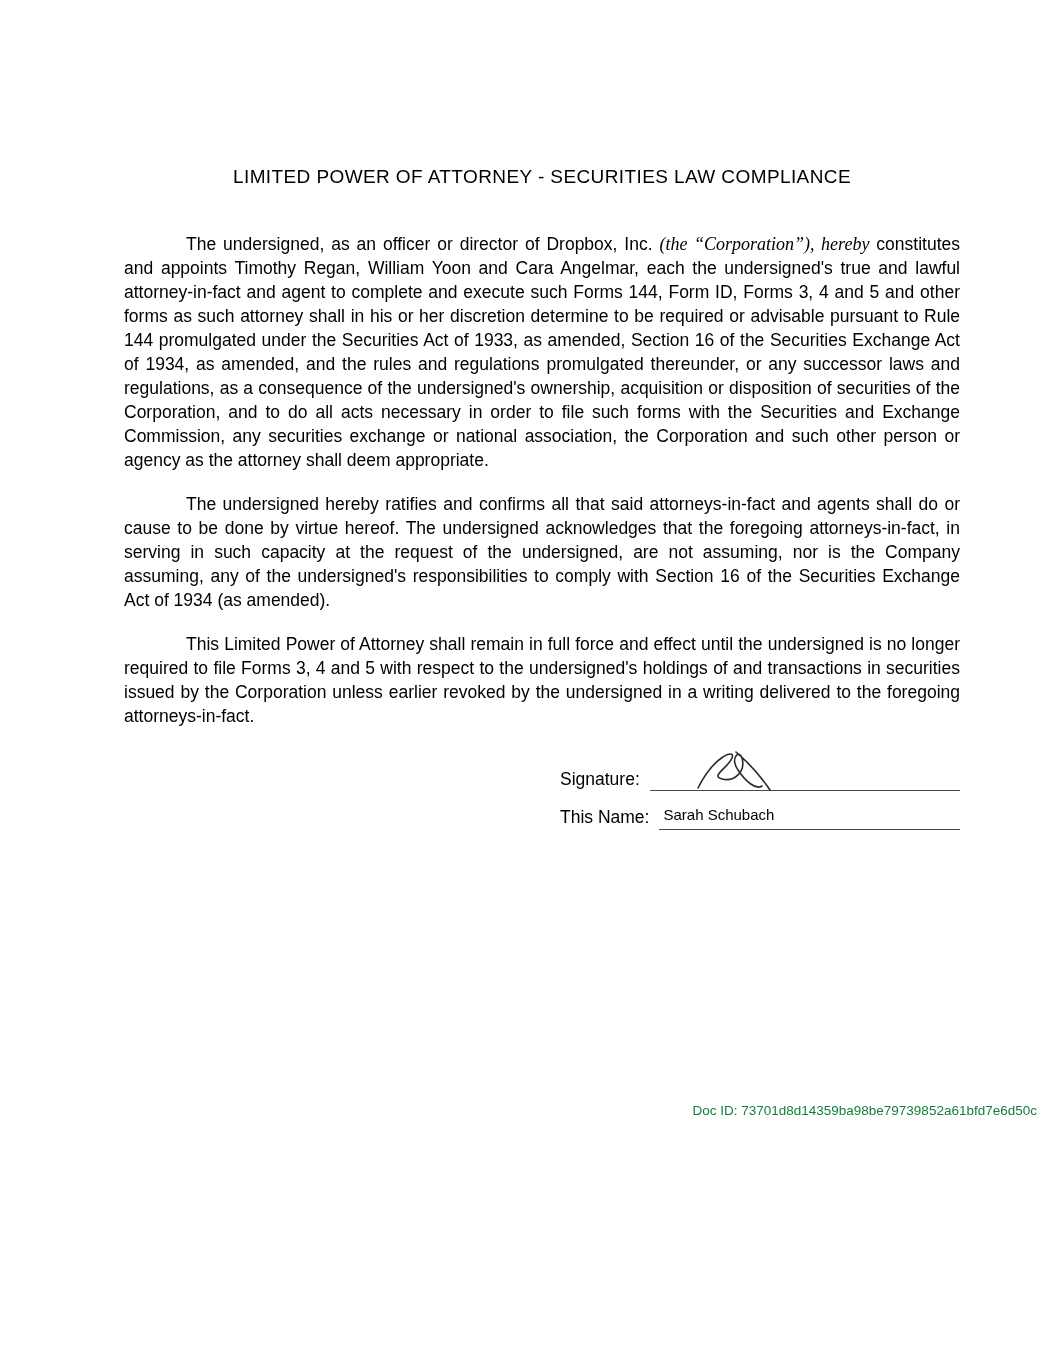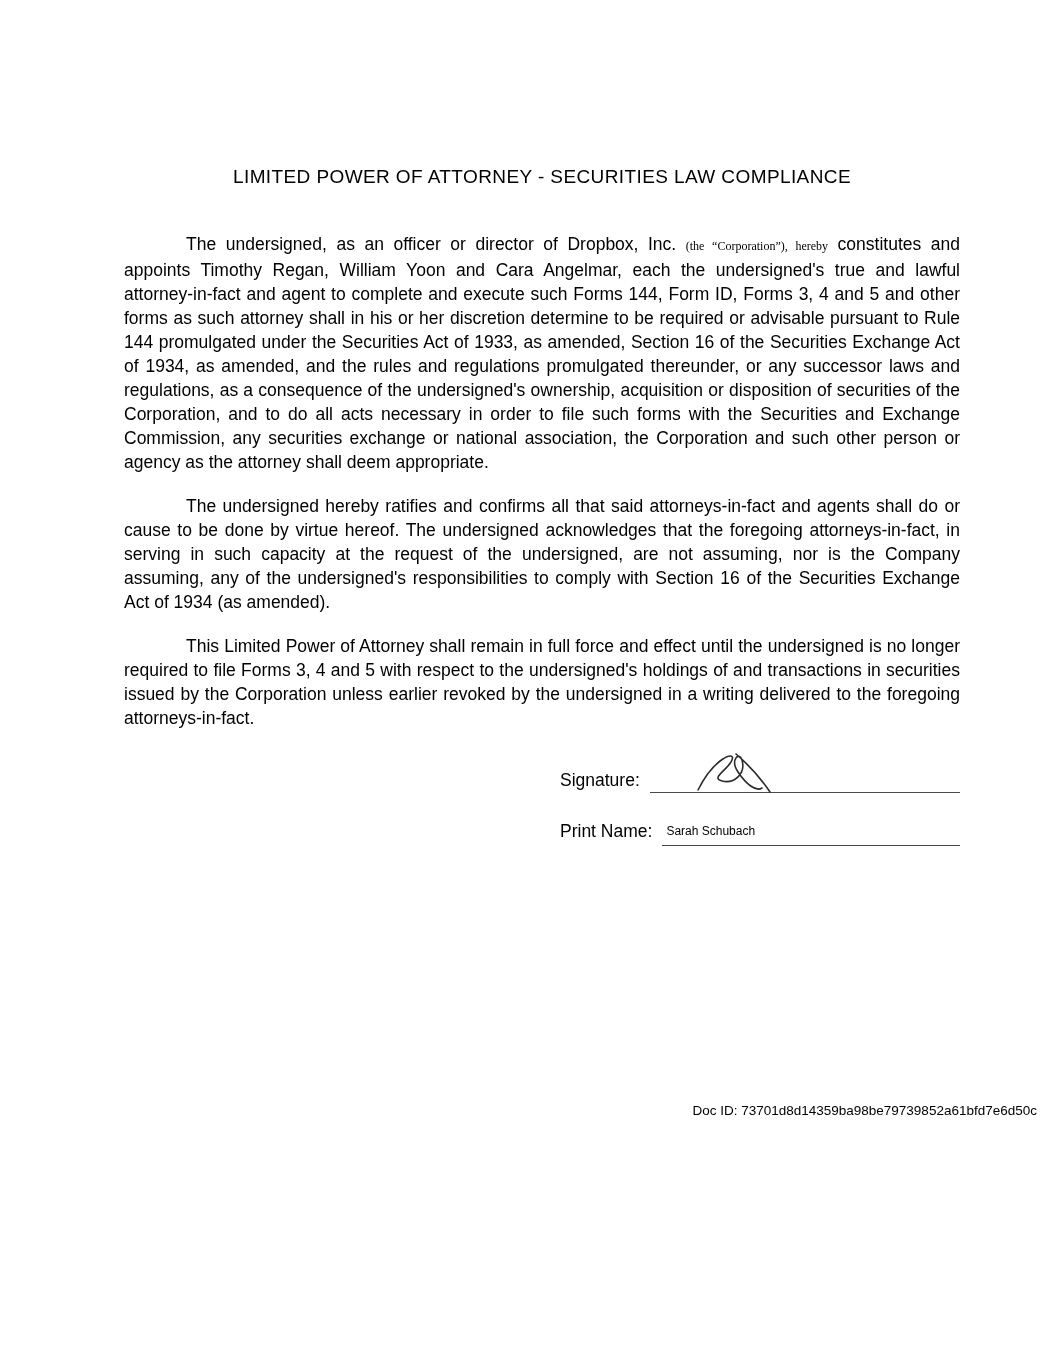--- a/index.html
+++ b/index.html
@@ -35,65 +35,66 @@
     font-size: 17.5px;
     line-height: 24px;
     text-align: justify;
     text-indent: 62px;
   }
   p.body-para.no-justify {
     text-align: left;
   }
   .serif-fragment {
     font-family: "Liberation Serif", "DejaVu Serif", serif;
-    font-size: 12px;
+    font-size: 18px;
+    font-style: italic;
   }
   .signature-block {
     margin-left: 436px;
     width: 400px;
     margin-top: 38px;
   }
   .sig-row {
     display: flex;
-    align-items: flex-start;
-    margin-bottom: 26px;
+    align-items: center;
+    margin-bottom: 13px;
     font-size: 17.5px;
   }
   .sig-label {
     white-space: nowrap;
     padding-right: 10px;
     line-height: 24px;
   }
   .sig-line {
     flex: 1;
     border-bottom: 1.5px solid #4a4a4a;
     position: relative;
     min-height: 24px;
     line-height: 24px;
   }
   .sig-line .filled-value {
     display: inline-block;
     padding-left: 4px;
     position: relative;
     top: -2px;
-    font-size: 12px;
+    font-size: 15px;
   }
   .signature-svg {
     position: absolute;
     left: 42px;
     bottom: -4px;
     height: 48px;
     width: 120px;
   }
   .doc-footer {
     position: absolute;
     right: 18px;
     bottom: 10px;
     font-size: 13.5px;
-    color: #000000;
+    color: #15803d;
   }
 </style>
 </head>
 <body>
 
 <div class="page">
   <div class="content">
 
     <h1 class="doc-title">LIMITED POWER OF ATTORNEY - SECURITIES LAW COMPLIANCE</h1>
 
@@ -109,21 +110,21 @@
       <div class="sig-row">
         <span class="sig-label">Signature:</span>
         <span class="sig-line">
           <svg class="signature-svg" viewBox="0 0 120 48" fill="none" xmlns="http://www.w3.org/2000/svg">
             <path d="M6 42 C 22 10, 44 2, 40 12 C 36 22, 18 30, 30 33 C 42 36, 54 26, 50 12 C 47 3, 38 12, 46 24 C 54 36, 64 44, 70 40 M 44 6 C 58 18, 70 32, 78 44" stroke="#2b2b2b" stroke-width="1.6" stroke-linecap="round" fill="none"></path>
           </svg>
         </span>
       </div>
 
       <div class="sig-row">
-        <span class="sig-label">Print Name:</span>
+        <span class="sig-label">This Name:</span>
         <span class="sig-line">
           <span class="filled-value">Sarah Schubach</span>
         </span>
       </div>
 
 
     </div>
   </div>
 
   <div class="doc-footer">Doc ID: 73701d8d14359ba98be79739852a61bfd7e6d50c</div>

